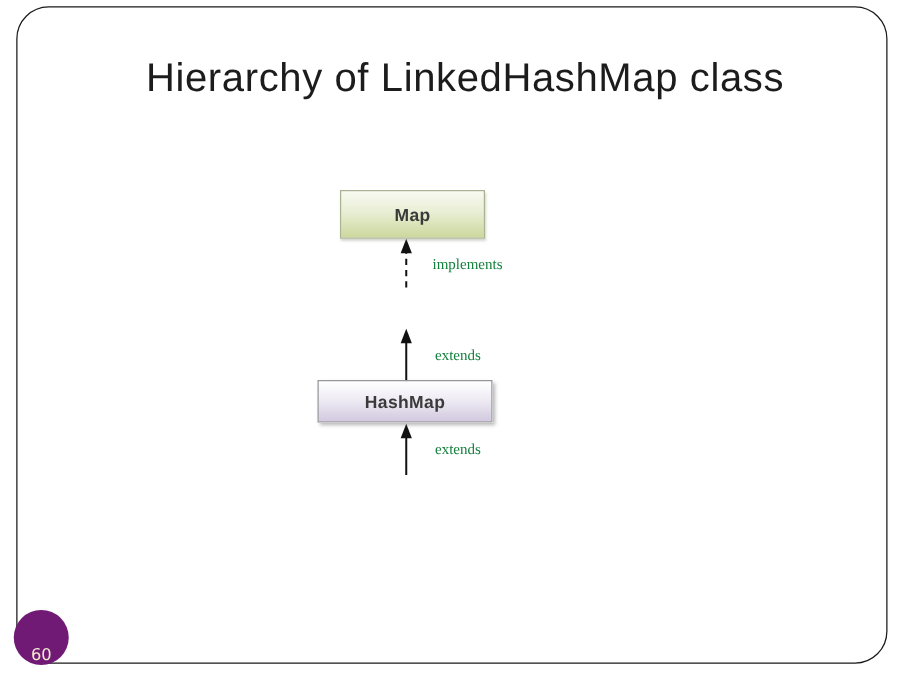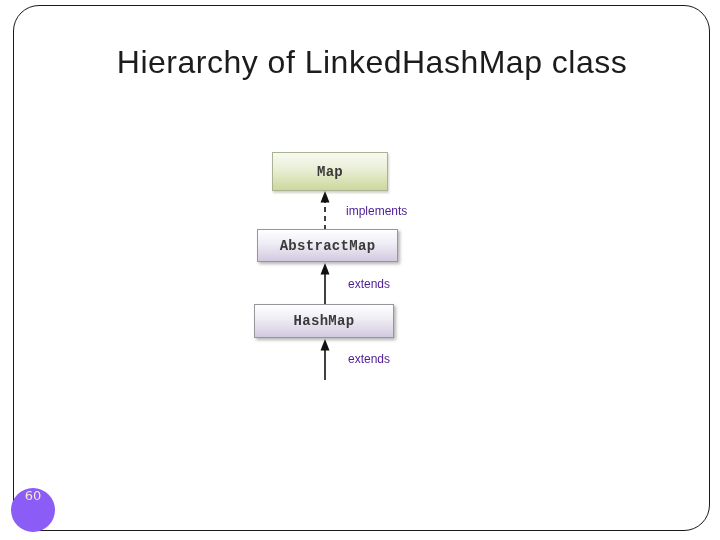--- a/index.html
+++ b/index.html
@@ -21,36 +21,36 @@
   .arrows{position:absolute;left:0;top:0;}
   .arrows line{stroke:#111;stroke-width:1.6px;}
   .arrows line.dash{stroke-dasharray:5 4;}
   .arrows polygon{fill:#111;}
   .cls{
     position:absolute;box-sizing:border-box;
     display:flex;align-items:center;justify-content:center;
     border:1px solid #98959c;
     background:linear-gradient(180deg,#feffff 0%,#efecf4 45%,#d2c9df 100%);
     box-shadow:2px 2px 3px rgba(90,90,90,0.45);
-    font-family:Liberation Mono, monospace;
+    font-family:Liberation Sans, sans-serif;
     font-weight:bold;font-size:14px;color:#3a3a3a;letter-spacing:0.3px;
   }
   .cls.map{
     border:1px solid #aab294;
     background:linear-gradient(180deg,#f8faf1 0%,#e9eed5 45%,#ccd79d 100%);
     box-shadow:1px 2px 2px rgba(120,125,100,0.35);
   }
   .edge-label{
-    position:absolute;font-family:Liberation Sans, sans-serif;
-    font-size:12px;color:#4c1d95;line-height:13px;white-space:nowrap;
+    position:absolute;font-family:Liberation Serif, serif;
+    font-size:12px;color:#15803d;line-height:13px;white-space:nowrap;
   }
   .page-num{
     position:absolute;left:11px;top:488px;width:44px;height:44px;
-    border-radius:50%;background:#8b5cf6;
-    display:flex;align-items:flex-start;justify-content:center;
+    border-radius:50%;background:#701a75;
+    display:flex;align-items:flex-end;justify-content:center;
     font-family:"DejaVu Sans","Liberation Sans",sans-serif;
     font-size:13px;color:#f2e9cf;z-index:5;
   }
 </style>
 </head>
 <body>
 
 <div class="frame"></div>
 
 <h1 class="title">Hierarchy of LinkedHashMap class</h1>
@@ -71,23 +71,20 @@
       <polygon points="95,209 90.5,220.5 99.5,220.5"></polygon>
     </g>
   </svg>
 
   <div class="cls map" style="left:42px;top:22px;width:116px;height:39px">
     <span>Map</span>
   </div>
 
   <span class="edge-label" style="left:116px;top:75px">implements</span>
 
-  <div class="cls" style="left:27px;top:99px;width:141px;height:33px">
-    <span>AbstractMap</span>
-  </div>
 
   <span class="edge-label" style="left:118px;top:148px">extends</span>
 
   <div class="cls" style="left:24px;top:174px;width:140px;height:34px">
     <span>HashMap</span>
   </div>
 
   <span class="edge-label" style="left:118px;top:223px">extends</span>
 
 

